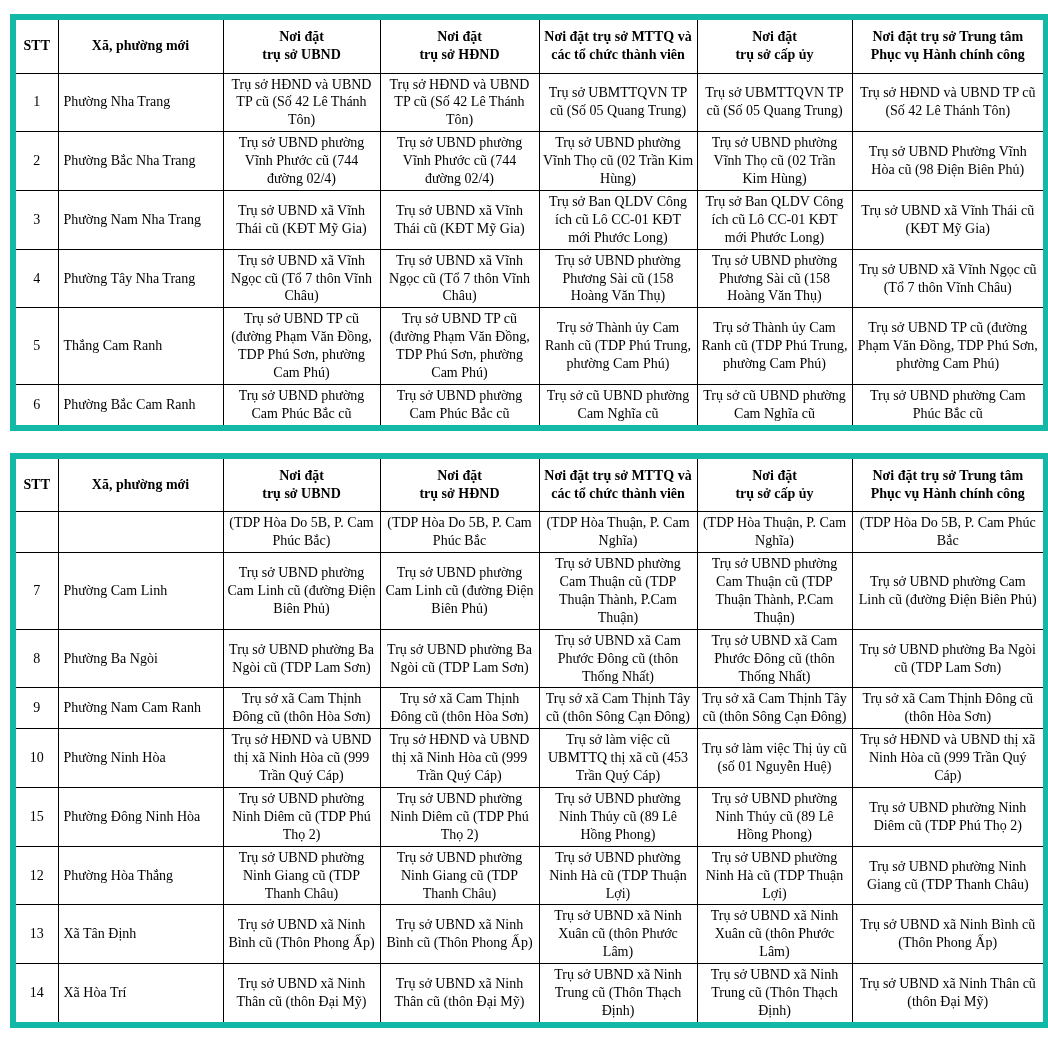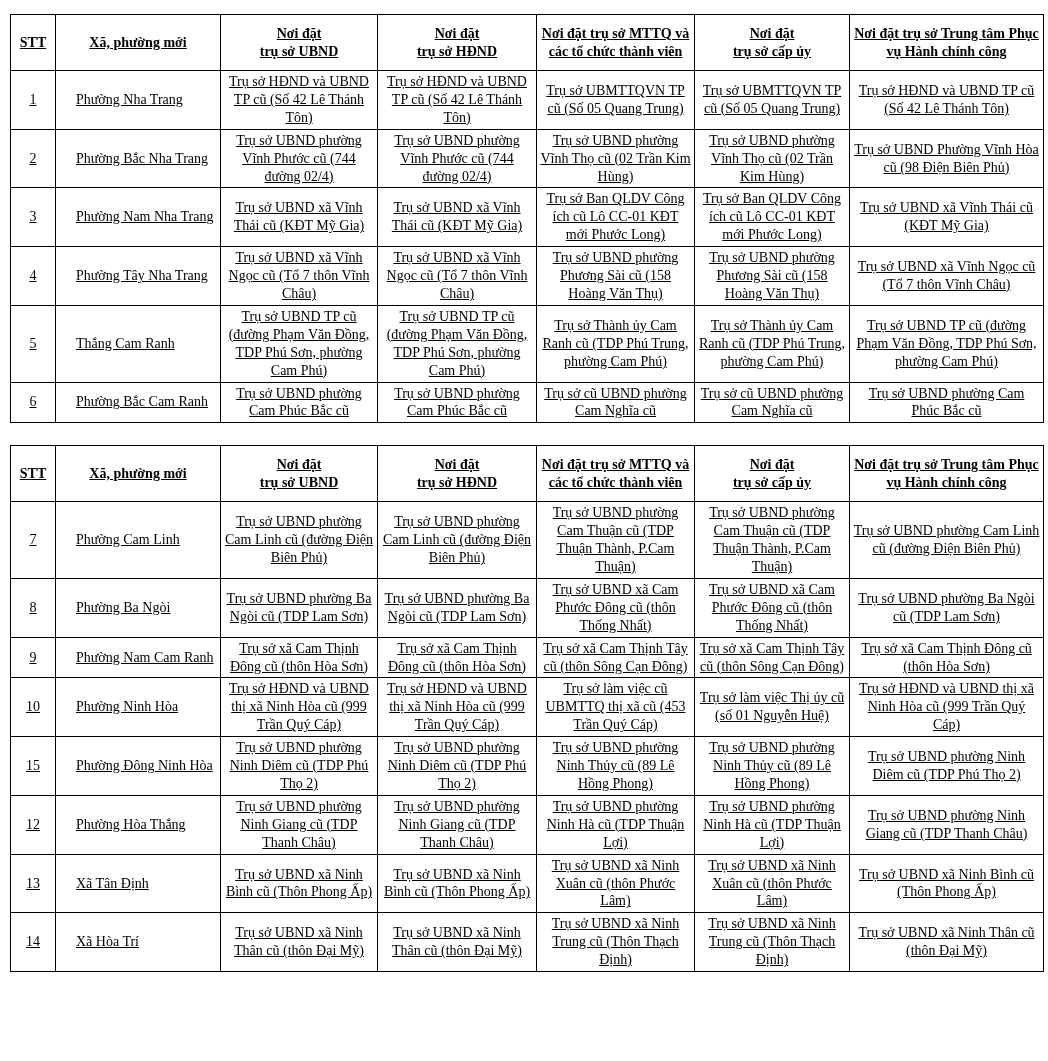--- a/index.html
+++ b/index.html
@@ -13,22 +13,21 @@
     width: 1048px;
     height: 1061px;
     background: #ffffff;
     box-sizing: border-box;
     padding: 14px 5px 0 10px;
   }
   table.doc-table {
     border-collapse: collapse;
     table-layout: fixed;
     width: 1033px;
-    border: 1px solid #14b8a6;
-    text-decoration: underline;
+    border: 6px solid #14b8a6;
   }
   table.doc-table + table.doc-table {
     margin-top: 22px;
   }
   th, td {
     border: 1.5px solid #000000;
     font-size: 14px;
     line-height: 1.28;
     padding: 2px 3px;
     vertical-align: middle;
@@ -36,21 +35,21 @@
     overflow: hidden;
     word-wrap: break-word;
   }
   th {
     font-weight: bold;
     white-space: pre-line;
     padding: 4px 3px;
   }
   td.c-ward {
     text-align: left;
-    padding-left: 20px;
+    padding-left: 5px;
   }
   thead tr { height: 56px; }
   tbody tr { min-height: 38px; }
 </style>
 </head>
 <body>
 
 <div class="page">
 
   <table class="doc-table">
@@ -154,20 +153,29 @@
         <th>Nơi đặt
 trụ sở HĐND</th>
         <th>Nơi đặt trụ sở MTTQ và các tổ chức thành viên</th>
         <th>Nơi đặt
 trụ sở cấp ủy</th>
         <th>Nơi đặt trụ sở Trung tâm Phục vụ Hành chính công</th>
       </tr>
     </thead>
     <tbody>
         <tr>
+          <td class="c-stt"></td>
+          <td class="c-ward"></td>
+          <td class="c-office">(TDP Hòa Do 5B, P. Cam Phúc Bắc)</td>
+          <td class="c-office">(TDP Hòa Do 5B, P. Cam Phúc Bắc</td>
+          <td class="c-office">(TDP Hòa Thuận, P. Cam Nghĩa)</td>
+          <td class="c-office">(TDP Hòa Thuận, P. Cam Nghĩa)</td>
+          <td class="c-office">(TDP Hòa Do 5B, P. Cam Phúc Bắc</td>
+        </tr>
+        <tr>
           <td class="c-stt">7</td>
           <td class="c-ward">Phường Cam Linh</td>
           <td class="c-office">Trụ sở UBND phường Cam Linh cũ (đường Điện Biên Phủ)</td>
           <td class="c-office">Trụ sở UBND phường Cam Linh cũ (đường Điện Biên Phủ)</td>
           <td class="c-office">Trụ sở UBND phường Cam Thuận cũ (TDP Thuận Thành, P.Cam Thuận)</td>
           <td class="c-office">Trụ sở UBND phường Cam Thuận cũ (TDP Thuận Thành, P.Cam Thuận)</td>
           <td class="c-office">Trụ sở UBND phường Cam Linh cũ (đường Điện Biên Phủ)</td>
         </tr>
         <tr>
           <td class="c-stt">8</td>

